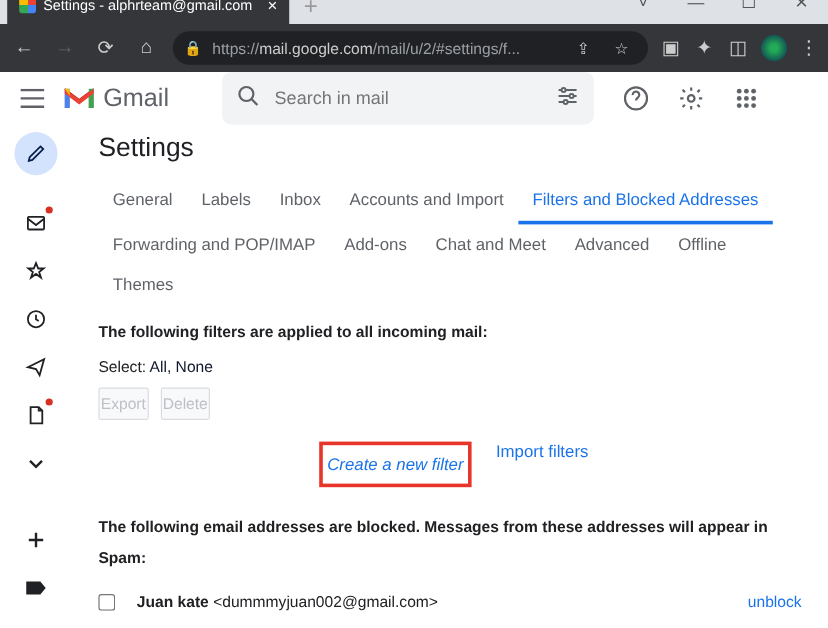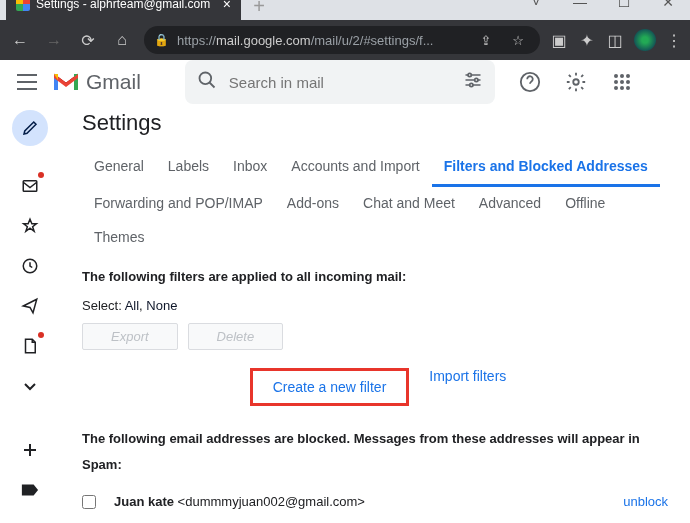--- a/index.html
+++ b/index.html
@@ -41,30 +41,30 @@
 .appbody { flex: 1; display: flex; }
 .sidebar { width: 60px; display: flex; flex-direction: column; align-items: center; padding-top: 6px; gap: 4px; }
 .sbitem { width: 36px; height: 36px; border-radius: 18px; display: flex; align-items: center; justify-content: center; color: #202124; cursor: pointer; position: relative; }
 .sbitem.active { background: #d3e3fd; }
 .sbitem .dot { position: absolute; top: 4px; right: 4px; width: 6px; height: 6px; background: #d93025; border-radius: 50%; }
 
 .main { flex: 1; padding: 6px 16px 0 22px; overflow: hidden; }
 .pagetitle { font-size: 22px; color: #202124; margin-bottom: 14px; font-weight: 400; }
 .tabs { display: flex; flex-wrap: wrap; gap: 0; margin-bottom: 10px; }
 .tabs a { font-size: 14px; color: #5f6368; padding: 8px 12px 10px; cursor: pointer; white-space: nowrap; }
-.tabs a.active { color: #1a73e8; border-bottom: 3px solid #1a73e8; font-weight: 700; }
+.tabs a.active { color: #1a73e8; border-bottom: 3px solid #1a73e8; font-weight: 400; }
 .section { font-size: 13px; color: #202124; }
 .section .bold { font-weight: 700; margin: 14px 0; }
 .selectrow { margin: 10px 0; }
 .selectrow a { color: #0f172a; cursor: pointer; }
 .btnrow { display: flex; gap: 10px; margin: 8px 0 18px; }
-.dbtn { padding: 5px 28px; border: 1px solid #dadce0; background: #f8f9fa; color: #bdc1c6; font-size: 13px; border-radius: 2px; font-style: italic; }
+.dbtn { padding: 5px 1px; border: 1px solid #dadce0; background: #f8f9fa; color: #bdc1c6; font-size: 13px; border-radius: 2px; }
 .linkrow { display: flex; gap: 20px; justify-content: center; margin: 10px 0 20px; }
 .linkrow a { color: #1a73e8; font-size: 14px; cursor: pointer; }
-.highlight { border: 3px solid #e8352b; padding: 8px 20px; display: inline-block; }
+.highlight { border: 3px solid #e8352b; padding: 8px 4px; display: inline-block; font-style: italic; }
 .blocked { display: flex; align-items: center; gap: 18px; margin-top: 16px; font-size: 13px; }
 .blocked input[type=checkbox] { width: 14px; height: 14px; }
 .blocked .name { font-weight: 700; }
 .blocked .email { color: #202124; }
 .blocked .unblock { margin-left: auto; color: #1a73e8; cursor: pointer; padding-right: 6px; }
 </style>
 </head>
 <body>
 
 <div class="titlebar">

